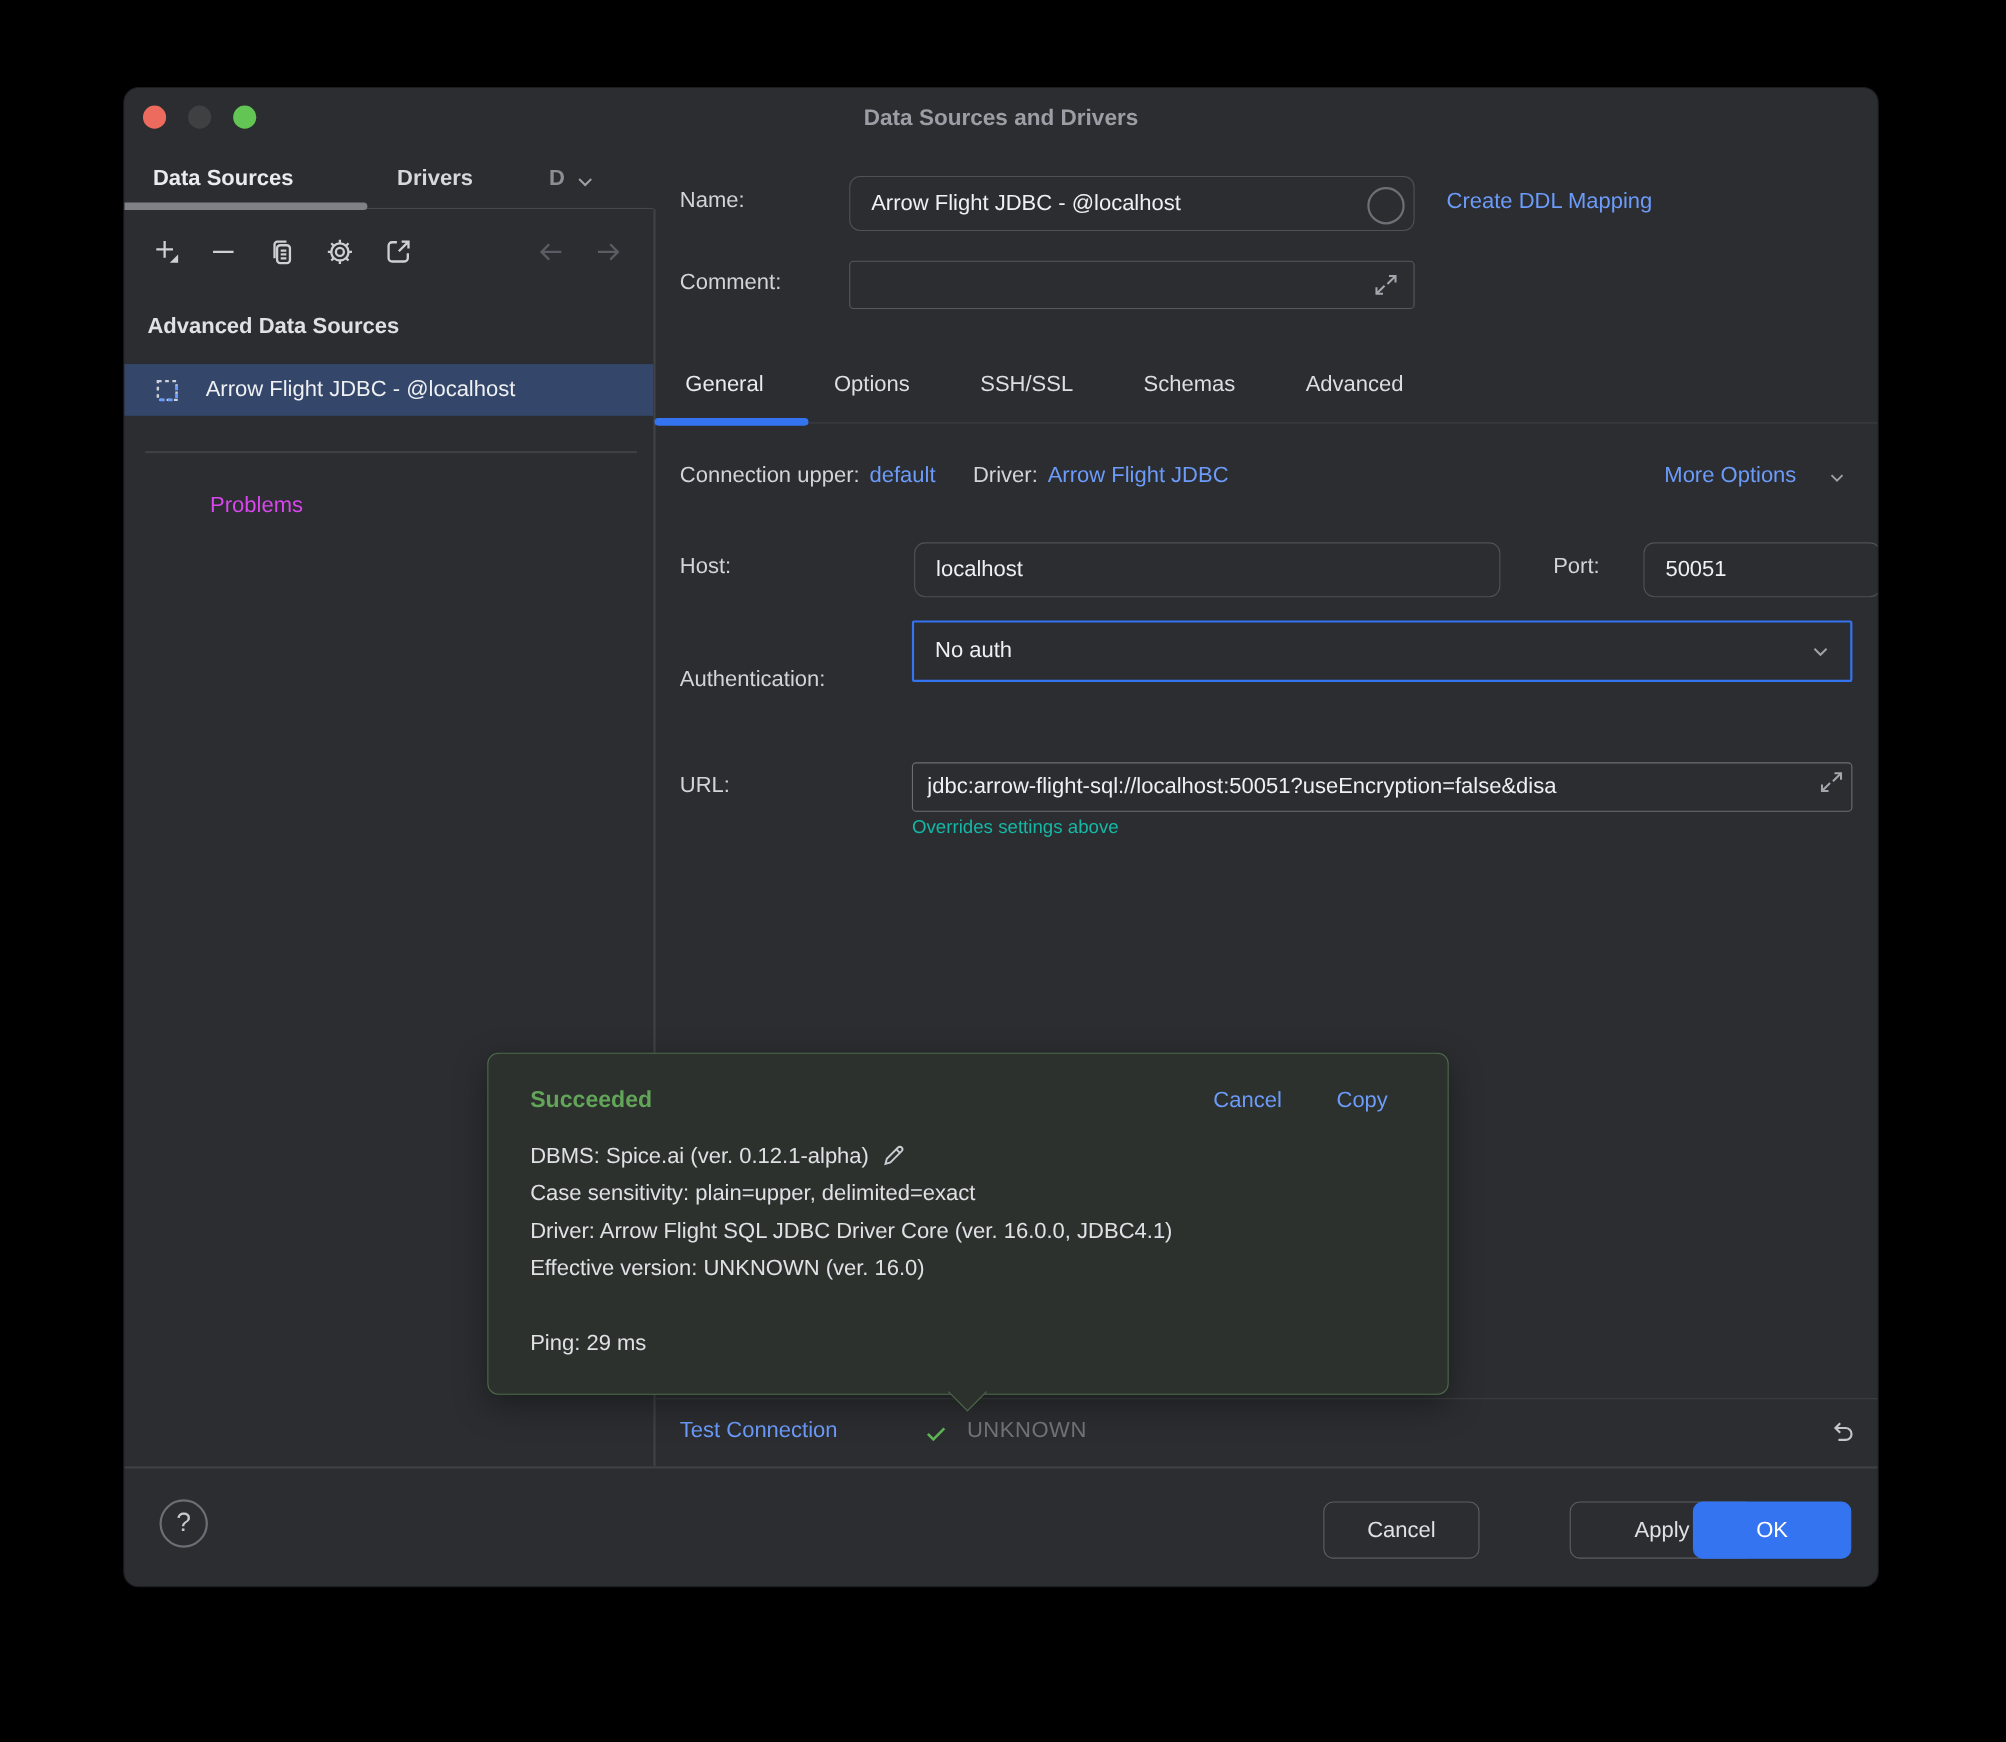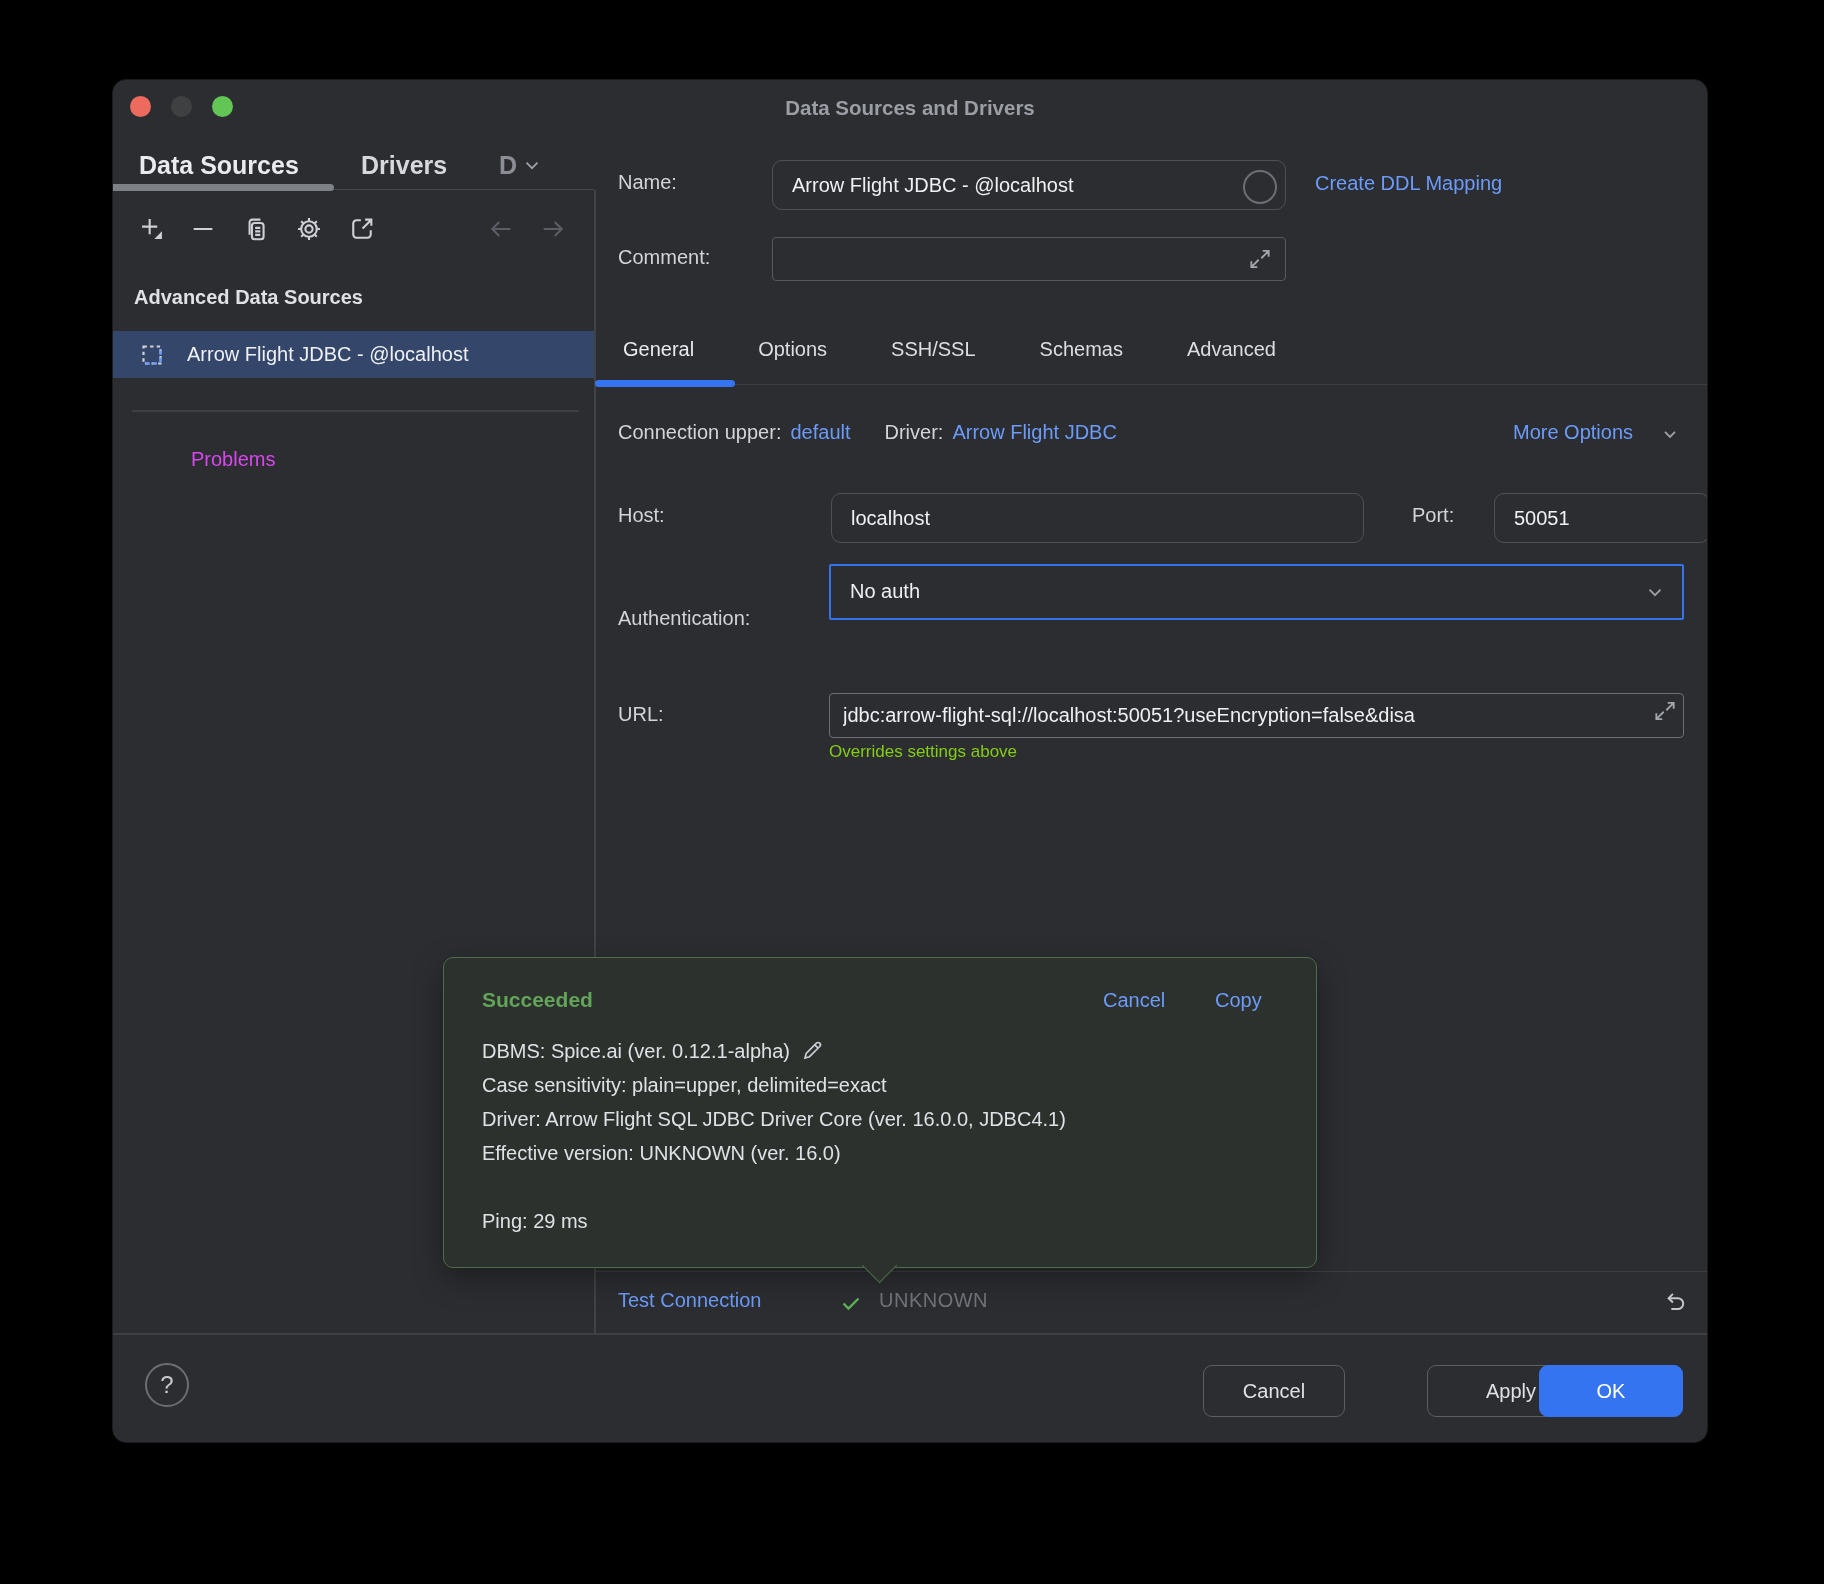--- a/index.html
+++ b/index.html
@@ -2,21 +2,21 @@
 <html><head>
 <meta charset="utf-8">
 <style>
   html,body{margin:0;padding:0;background:#000;width:1824px;height:1584px;position:relative;
     font-family:"Liberation Sans", sans-serif; -webkit-font-smoothing:antialiased;}
   .abs{position:absolute;}
   .window{position:absolute;left:112px;top:79px;width:1594px;height:1362px;background:#2b2d30;
     border-radius:14px;border:1px solid #1b1c1e;box-shadow:0 24px 70px rgba(0,0,0,.65);overflow:hidden;}
   .tl{position:absolute;top:16px;width:21px;height:21px;border-radius:50%;}
   .title{position:absolute;left:0;right:0;top:16px;text-align:center;font-size:20.5px;font-weight:700;color:#9b9ea5;}
-  .stab{position:absolute;top:71px;font-size:25px;font-weight:700;color:#d6d8dc;white-space:nowrap;}
+  .stab{position:absolute;top:71px;font-size:20px;font-weight:700;color:#d6d8dc;white-space:nowrap;}
   .stab.sel{color:#e9ebee;}
   .stab.dim{color:#8b8e94;}
   .icon{color:#ced0d6;}
   .icon svg{display:block;}
   .icon.dis{color:#5a5d63;}
   .tool{position:absolute;top:135px;width:28px;height:28px;display:flex;align-items:center;justify-content:center;}
   .sec-title{position:absolute;left:21px;top:206px;font-size:20px;font-weight:700;color:#dfe1e5;}
   .sel-row{position:absolute;left:0;top:251px;width:481px;height:47px;background:#35466b;}
   .sel-row-label{position:absolute;left:74px;top:0;line-height:47px;font-size:20px;color:#eef0f2;white-space:nowrap;}
   .hline{position:absolute;background:#3e4043;height:1.5px;}
@@ -167,21 +167,21 @@
     </div>
   </div>
 
   <div class="lbl" style="left:505px;top:623px">URL:</div>
   <input class="inp flat" style="left: 716px; top: 613px; width: 855px; height: 45px; padding: 0px 34px 0px 13px; border-color: rgb(107, 110, 115); white-space: nowrap;" value="jdbc:arrow-flight-sql://localhost:50051?useEncryption=false&amp;disa">
   <div class="abs icon" style="left:1539px;top:618px;color:#a3a6ac">
     <svg width="26" height="26" viewBox="0 0 24 24" fill="none" stroke="currentColor" stroke-width="1.7">
       <path d="M14.5 4.5H20v5.5M20 4.5l-6.8 6.8M9.5 19.5H4V14M4 19.5l6.8-6.8"></path>
       </svg>
   </div>
-  <div class="abs" style="left:716px;top:662px;font-size:17px;color:#84cc16">Overrides settings above</div>
+  <div class="abs" style="left:716px;top:662px;font-size:17px;color:#14b8a6">Overrides settings above</div>
 
   <div class="popup">
     <div class="abs" style="left:38px;top:30px;font-size:21px;font-weight:600;color:#62a559">Succeeded</div>
     <div class="abs link" style="left:659px;top:31px;font-size:20px">Cancel</div>
     <div class="abs link" style="left:771px;top:31px;font-size:20px">Copy</div>
     <div class="pline" style="top:80px">
       <span>DBMS: Spice.ai (ver. 0.12.1-alpha)</span>
       <span class="icon" style="margin-left:10px;color:#c9ccd2">
         <svg width="24" height="24" viewBox="0 0 24 24" fill="none" stroke="currentColor" stroke-width="1.7">
           <path d="M5 19l1.2-4.6L16.4 4.2a2.3 2.3 0 0 1 3.3 3.3L9.5 17.7 5 19z"></path>

